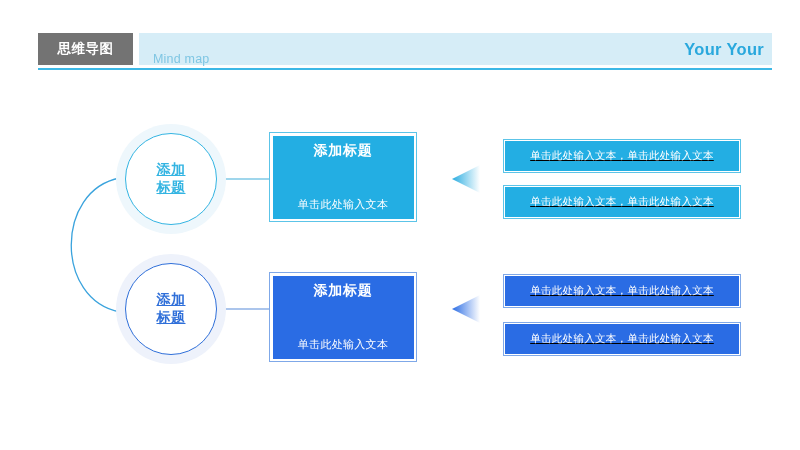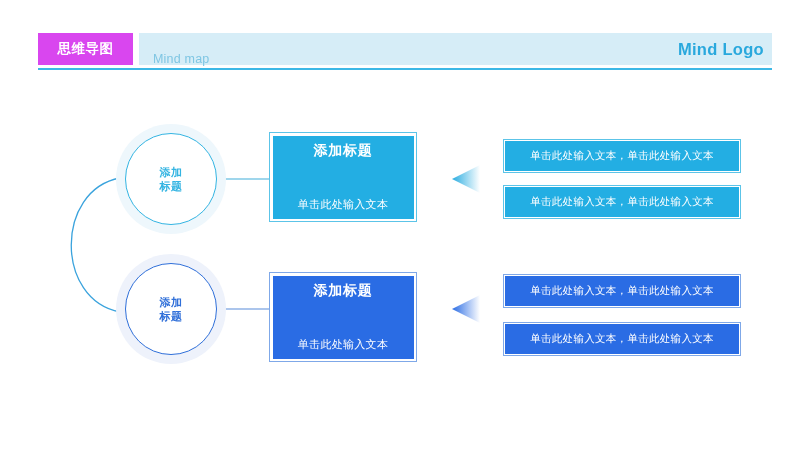--- a/index.html
+++ b/index.html
@@ -25,21 +25,21 @@
   #header-bar-bg {
     position: absolute;
     left: 139px; top: 33px;
     width: 633px; height: 32px;
     background: #d6edf7;
   }
   #header-tab {
     position: absolute;
     left: 38px; top: 33px;
     width: 95px; height: 32px;
-    background: #d946ef;
+    background: #737373;
     display: flex;
     align-items: center;
     justify-content: center;
   }
   #header-tab-label {
     color: #ffffff;
     font-size: 13.5px;
     font-weight: bold;
     letter-spacing: 0.5px;
   }
@@ -105,24 +105,25 @@
     left: 0; top: 0;
     width: 92px; height: 92px;
     border-radius: 50%;
     box-sizing: border-box;
     background: #ffffff;
   }
   .node-circle .circle-label {
     position: relative;
     z-index: 2;
     text-align: left;
-    font-size: 11px;
+    font-size: 14px;
     font-weight: bold;
     line-height: 1.28;
     letter-spacing: 0.5px;
+    text-decoration: underline;
   }
   #circle-1 { left: 125px; top: 133px; }
   #circle-1 .halo { background: #eef7fc; }
   #circle-1 .ring  { border: 1.6px solid #33b4e2; }
   #circle-1 .circle-label { color: #33b4e2; }
 
   #circle-2 { left: 125px; top: 263px; }
   #circle-2 .halo { background: #eef2fb; }
   #circle-2 .ring  { border: 1.6px solid #2f6fd9; }
   #circle-2 .circle-label { color: #2f6fd9; }
@@ -166,20 +167,21 @@
     border: 1.3px solid #7fa8e8;
   }
   #title-box-2 .inner { background: #2a6ce4; }
 
   
   .text-box {
     position: absolute;
     width: 238px; height: 34px;
     box-sizing: border-box;
     padding: 1px;
+    text-decoration: underline;
   }
   .text-box .inner {
     width: 100%; height: 100%;
     box-sizing: border-box;
     display: flex;
     align-items: center;
     justify-content: center;
   }
   .text-box .tb-label {
     color: #ffffff;
@@ -199,21 +201,21 @@
 </style>
 </head>
 <body>
 
 <div id="header">
   <div id="header-bar-bg"></div>
   <div id="header-tab">
     <span id="header-tab-label">思维导图</span>
   </div>
   <div id="header-subtitle">Mind map</div>
-  <div id="header-logo">Mind Logo</div>
+  <div id="header-logo">Your Your</div>
   <div id="header-rule"></div>
 </div>
 
 <div id="canvas">
 
   <svg id="connectors" viewBox="0 0 800 450" xmlns="http://www.w3.org/2000/svg">
     <defs>
       <linearGradient id="arrowGradCyan" x1="0" y1="0" x2="1" y2="0">
         <stop offset="0%" stop-color="#29ace0" stop-opacity="1"></stop>
         <stop offset="100%" stop-color="#29ace0" stop-opacity="0"></stop>

